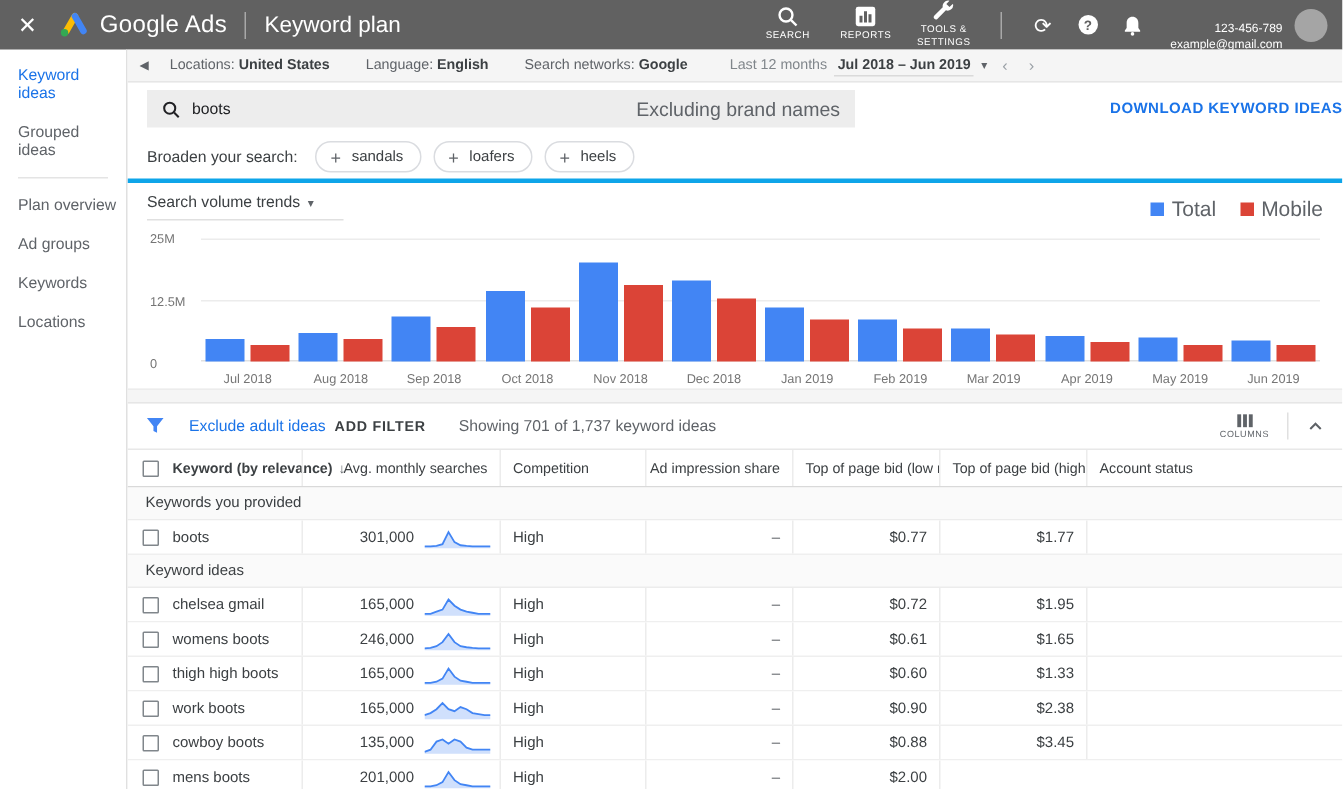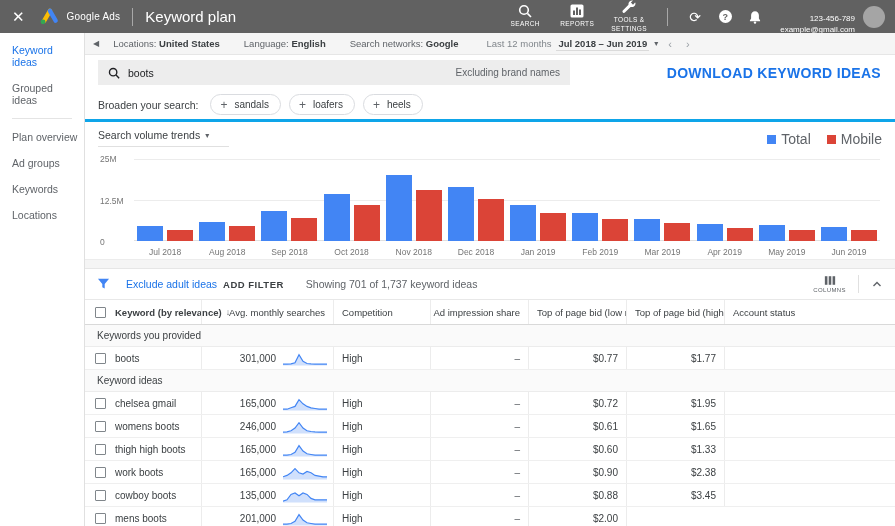--- a/index.html
+++ b/index.html
@@ -4,21 +4,21 @@
 <style>
   * { margin:0; padding:0; box-sizing:border-box; }
   html,body { width:895px; height:526px; overflow:hidden; background:#fff;
     font-family:"Liberation Sans", sans-serif; color:#3c4043; }
 
   
   .topbar { height:33px; background:#616161; display:flex; align-items:center; color:#fff; }
   .tb-left { display:flex; align-items:center; padding-left:12px; }
   .close-x { font-size:15px; color:#fff; cursor:pointer; margin-right:14px; }
   .logo { display:flex; align-items:center; margin-right:7px; }
-  .brand { font-size:10px; letter-spacing:.2px;text-align:center; }
+  .brand { font-size:16px; letter-spacing:.2px;text-align:center; }
   .tb-sep { width:1px; height:18px; background:rgba(255,255,255,.45); margin:0 12px; }
   .page-title { font-size:15px; }
   .tb-right { margin-left:auto; display:flex; align-items:center; }
   .nav-item { display:flex; flex-direction:column; align-items:center; justify-content:center;
     width:52px; font-size:6.5px; letter-spacing:.4px; gap:2px; cursor:pointer; text-align:center; line-height:1.25;}
   .nav-item svg { display:block; }
   .tb-iconbtn { width:30px; text-align:center; font-size:14px; cursor:pointer; display:flex; justify-content:center; align-items:center;}
   .help-disc { width:13px; height:13px; background:#fff; color:#616161; border-radius:50%;
     font-size:9px; font-weight:bold; display:flex; align-items:center; justify-content:center; }
   .account { text-align:right; font-size:8px; line-height:1.35; margin:16px 8px 0 10px; }
@@ -44,22 +44,22 @@
   .caret { font-size:8px; color:#5f6368; }
   .pager { display:flex; gap:14px; margin-left:10px; color:#9aa0a6; font-size:11px; }
   .pager span { cursor:pointer; }
 
   
   .searchrow { height:35px; display:flex; align-items:center; padding-left:13px; }
   .searchbox { width:472px; height:25px; background:#ededed; display:flex; align-items:center;
     padding:0 10px; }
   .searchbox input { border:none; background:transparent; outline:none; font-family:inherit;
     font-size:10.5px; color:#202124; margin-left:8px; flex:1; }
-  .search-note { color:#5f6368; font-size:10px; white-space:nowrap; }
-  .download { margin-left:auto; margin-right:14px; color:#1a73e8; font-size:14px;
+  .search-note { color:#5f6368; font-size:13px; white-space:nowrap; }
+  .download { margin-left:auto; color:#1a73e8; font-size:10px;
     font-weight:bold; letter-spacing:.3px; cursor:pointer; }
 
   
   .broadenrow { height:32px; display:flex; align-items:center; padding-left:13px; gap:12px;
     border-bottom:3px solid #0ea5e9; font-size:10.5px; color:#3c4043; }
   .chip { border:1px solid #dadce0; border-radius:12px; height:21px; display:flex;
     align-items:center; padding:0 11px 0 9px; gap:7px; font-size:10px; color:#3c4043;
     cursor:pointer; background:#fff; }
   .chip .plus { font-size:12px; color:#5f6368; }
 

